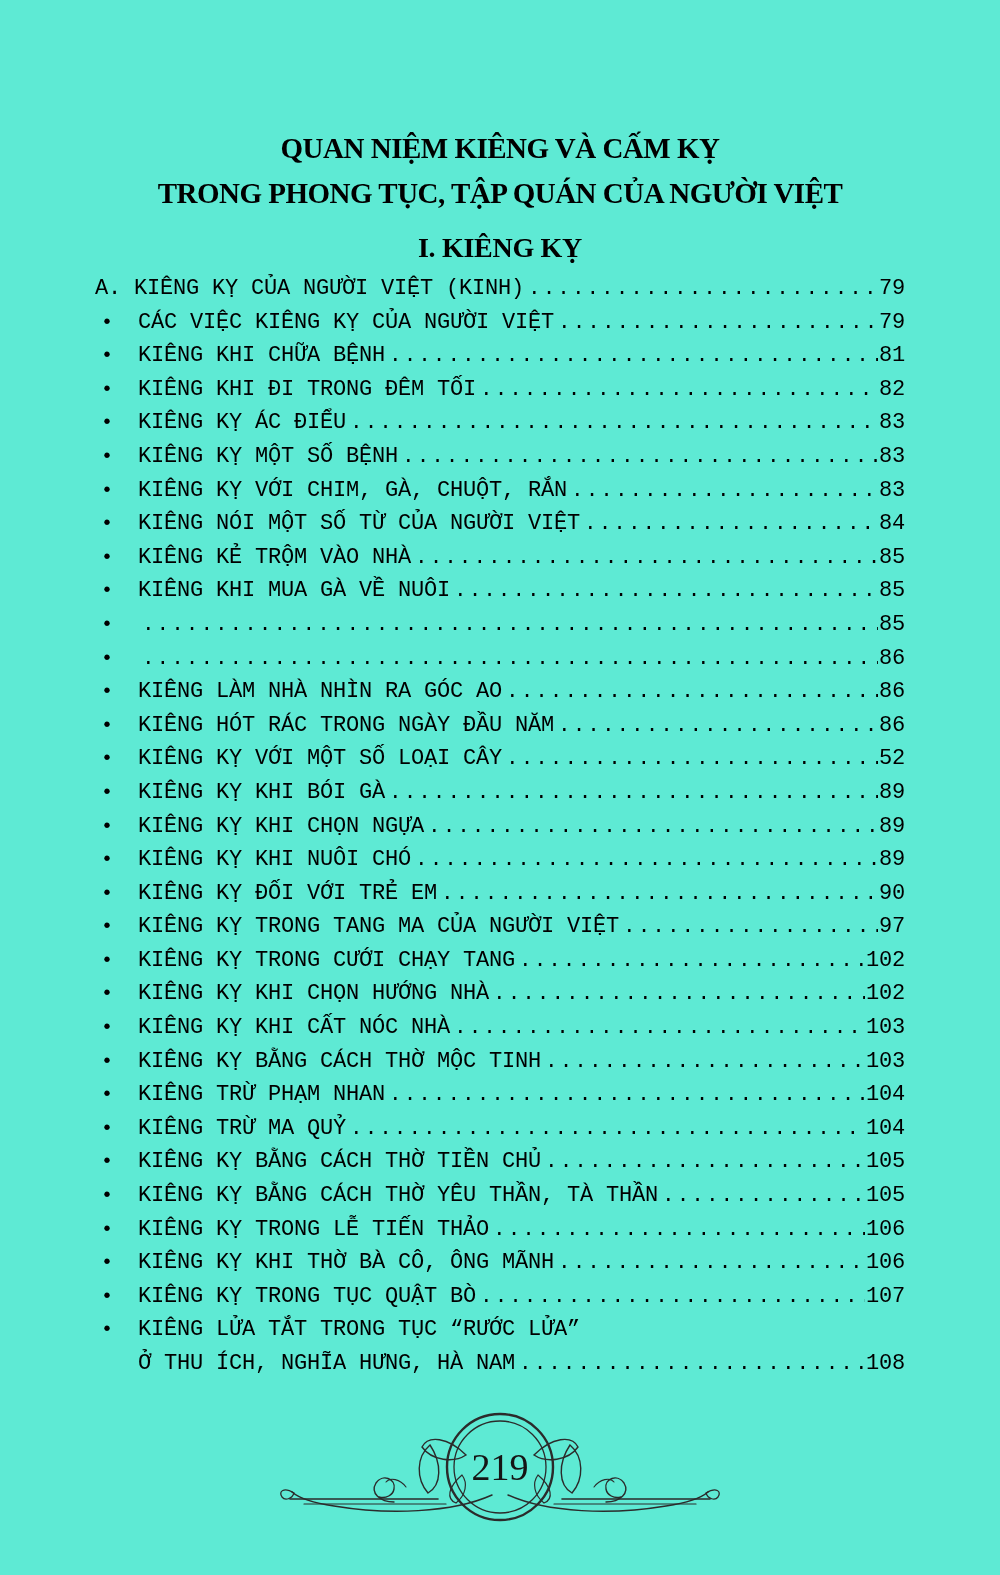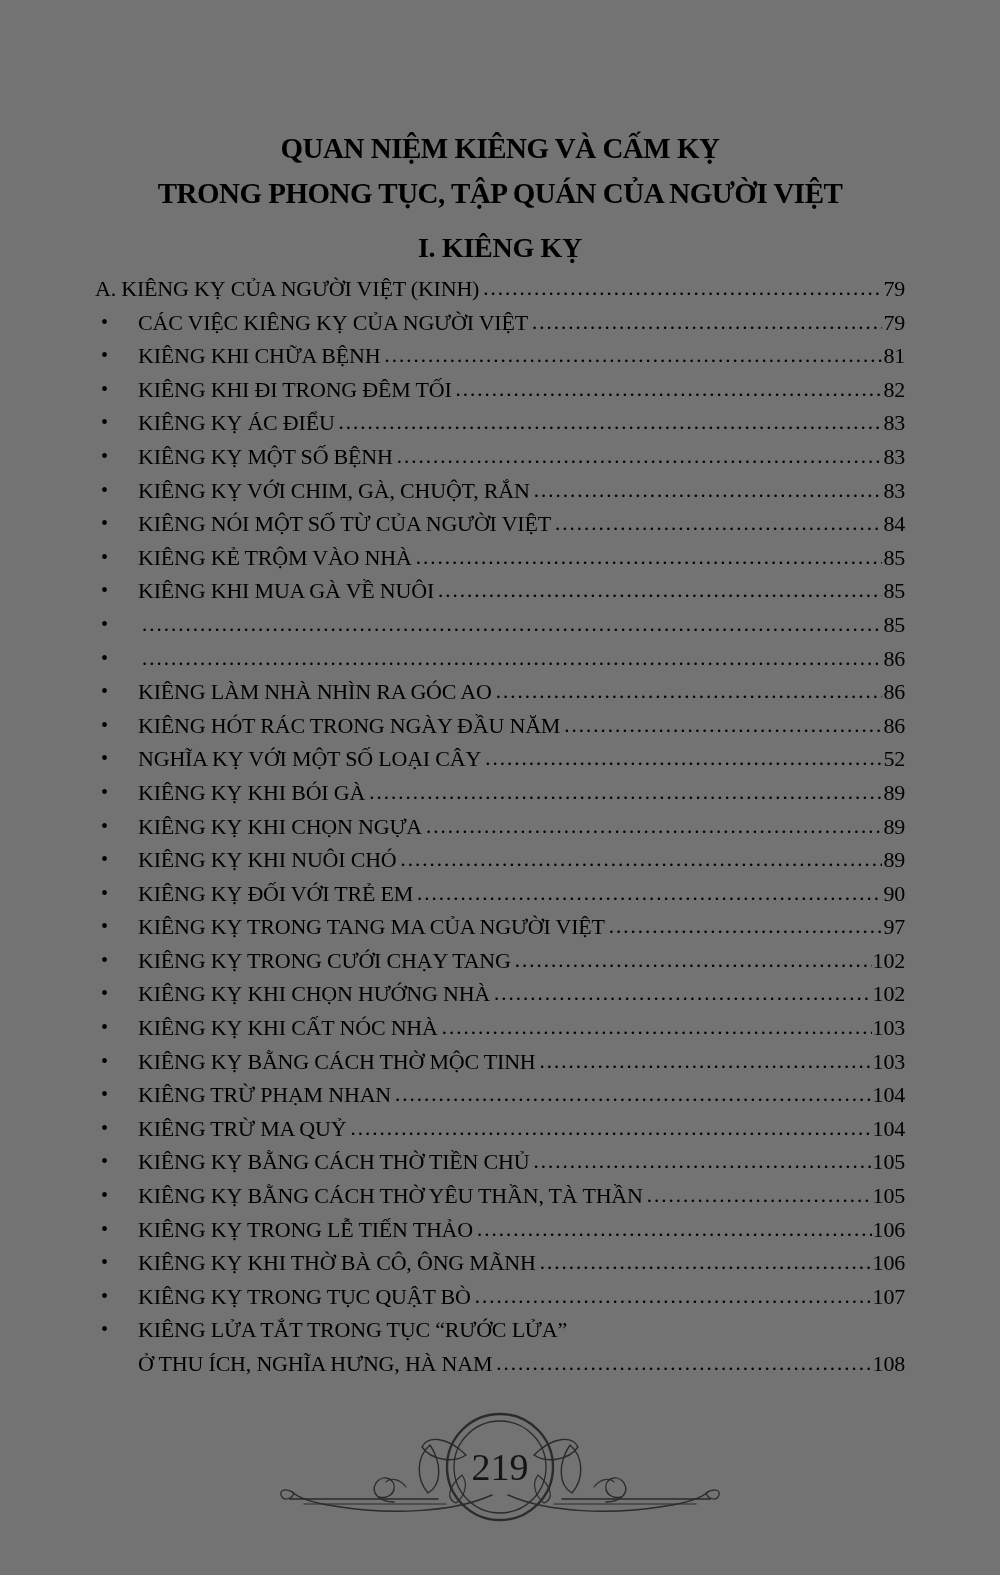--- a/index.html
+++ b/index.html
@@ -2,21 +2,21 @@
 <html><head>
 <meta charset="utf-8">
 <title>Book TOC Page</title>
 <style>
   html, body { margin: 0; padding: 0; background: #e8e8e8; }
   .page {
     position: relative;
     width: 1000px;
     height: 1575px;
     margin: 0 auto;
-    background: #737373;
+    background: #5eead4;
     color: #000;
     font-family: "Liberation Serif", "DejaVu Serif", serif;
     overflow: hidden;
     box-sizing: border-box;
     padding: 126px 95px 0 95px;
   }
   .title {
     text-align: center;
     font-weight: bold;
     font-size: 29px;
@@ -33,20 +33,21 @@
   .toc {
     margin-top: 8px;
   }
   .toc-row {
     display: flex;
     align-items: center;
     font-size: 22px;
     line-height: 33.6px;
     letter-spacing: -0.2px;
     white-space: nowrap;
+    font-family: Liberation Mono, monospace;
   }
   .toc-row.indent { padding-left: 43px; }
   .bullet {
     flex: none;
     width: 43px;
     padding-left: 6px;
     box-sizing: border-box;
     font-size: 20px;
   }
   .label { flex: none; }
@@ -161,21 +162,21 @@
         <span class="pagenum">86</span>
       </div>
       <div class="toc-row">
         <span class="bullet">•</span>
         <span class="label">KIÊNG HÓT RÁC TRONG NGÀY ĐẦU NĂM</span>
         <span class="dots"></span>
         <span class="pagenum">86</span>
       </div>
       <div class="toc-row">
         <span class="bullet">•</span>
-        <span class="label">NGHĨA KỴ VỚI MỘT SỐ LOẠI CÂY</span>
+        <span class="label">KIÊNG KỴ VỚI MỘT SỐ LOẠI CÂY</span>
         <span class="dots"></span>
         <span class="pagenum">52</span>
       </div>
       <div class="toc-row">
         <span class="bullet">•</span>
         <span class="label">KIÊNG KỴ KHI BÓI GÀ</span>
         <span class="dots"></span>
         <span class="pagenum">89</span>
       </div>
       <div class="toc-row">

